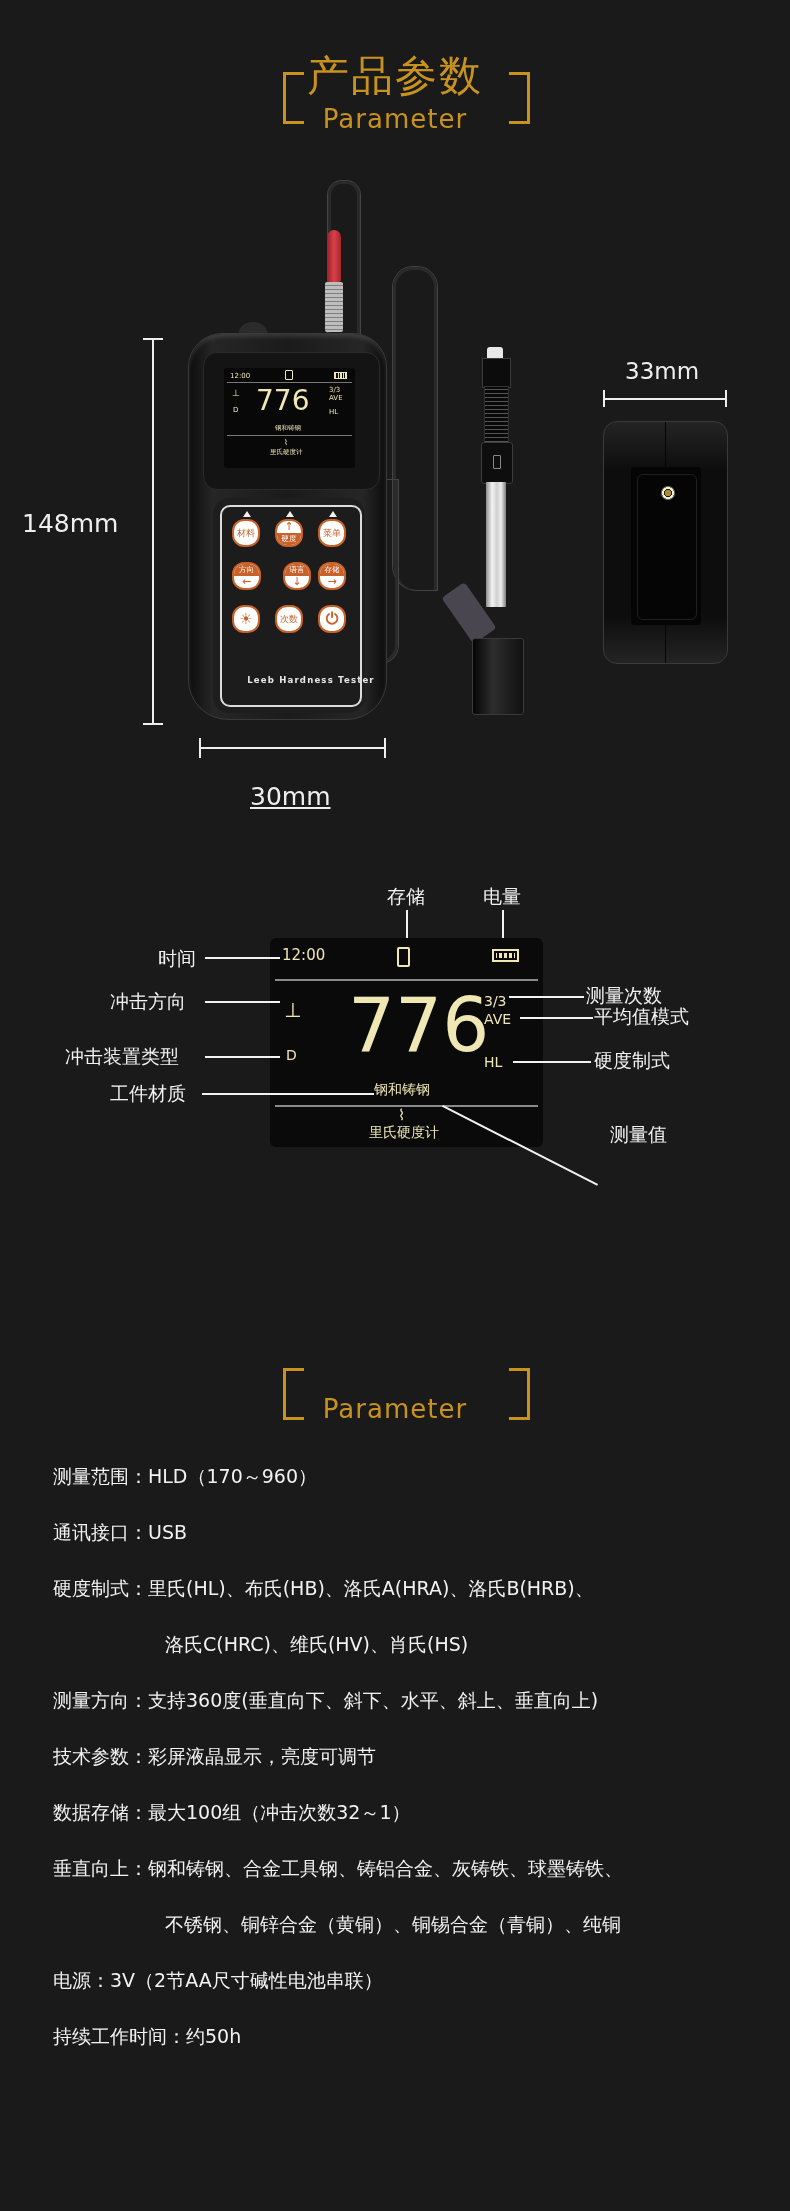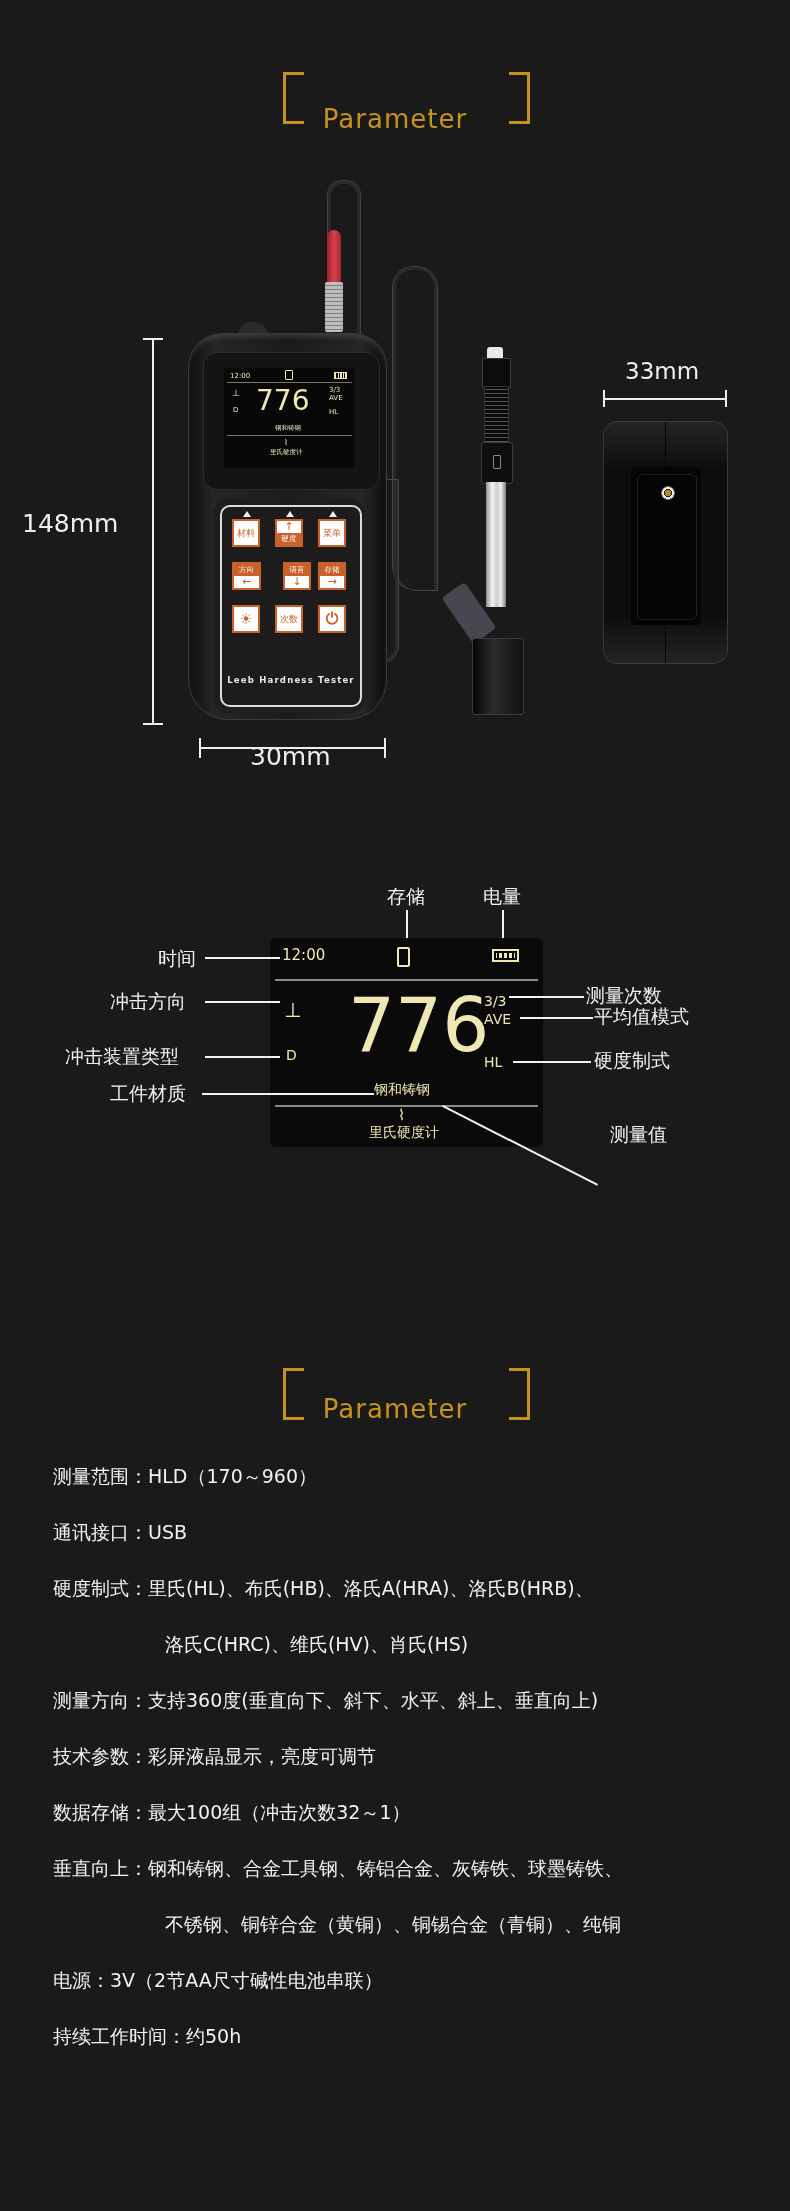--- a/index.html
+++ b/index.html
@@ -21,24 +21,24 @@
   .dev-body { position:absolute; left:188px; top:333px; width:197px; height:385px; border-radius:34px 34px 40px 40px;
               background:linear-gradient(90deg,#0d0d0d,#262626 12%,#1b1b1b 50%,#262626 88%,#0d0d0d); border:1px solid #3a3a3a; box-shadow:inset 0 3px 4px rgba(255,255,255,.12); }
   .dev-bump { position:absolute; left:238px; top:322px; width:30px; height:14px; border-radius:15px 15px 0 0; background:#2b2b2b; }
   .bezel { position:absolute; left:203px; top:352px; width:175px; height:136px; border-radius:14px; background:#141414; border:1px solid #2a2a2a; }
   .lcd { position:absolute; left:224px; top:368px; width:131px; height:100px; background:#080808; border-radius:3px; color:#efe7b4; }
   .lcd .t { position:absolute; font-size:7px; }
   .lcd .sep { position:absolute; left:3px; right:3px; height:1px; background:#777; }
   .keypad-outer { position:absolute; left:213px; top:498px; width:152px; height:215px; border-radius:16px; background:#1e1e1e; }
   .keypad { position:absolute; left:220px; top:505px; width:138px; height:198px; border:2px solid #dcdcdc; border-radius:10px; background:#1c1c1c; }
   .tri { position:absolute; width:0; height:0; border-left:4px solid transparent; border-right:4px solid transparent; border-bottom:6px solid #f0f0f0; }
-  .key { position:absolute; width:28px; height:28px; border-radius:0; background:#fff; border:2px solid #c8622a; overflow:hidden; color:#c8622a; font-size:9px; text-align:center; box-sizing:border-box; }
+  .key { position:absolute; width:28px; height:28px; border-radius:12px; background:#fff; border:2px solid #c8622a; overflow:hidden; color:#c8622a; font-size:9px; text-align:center; box-sizing:border-box; }
   .key .half-o { position:absolute; left:0; right:0; height:12px; background:#c8622a; color:#fff; font-size:7.5px; line-height:12px; }
   .key .half-w { position:absolute; left:0; right:0; height:12px; color:#c8622a; font-size:11px; line-height:12px; }
-  .leeb { position:absolute; left:220px; width:142px; top:675px; text-align:center; font-size:8.5px; color:#e8e8e8; letter-spacing:1.2px; font-weight:bold; }
+  .leeb { position:absolute; left:220px; width:142px; top:675px; text-align:center; font-size:8.5px; color:#e8e8e8; letter-spacing:1.2px; font-weight:bold;padding-left:20px; }
 
   
   .cable { position:absolute; border:3px solid #2a2a2a; box-shadow:0 0 0 1px #444; }
 
   
   .probe-tip { position:absolute; left:487px; top:347px; width:16px; height:14px; background:#e9e9e9; border-radius:3px 3px 0 0; }
   .probe-head { position:absolute; left:482px; top:358px; width:27px; height:28px; background:#0c0c0c; border:1px solid #3b3b3b; }
   .probe-spring { position:absolute; left:484px; top:386px; width:23px; height:56px;
                   background:repeating-linear-gradient(180deg,#0a0a0a 0 2px,#555 2px 3px,#0a0a0a 3px 4px); border:1px solid #333; }
   .probe-collar { position:absolute; left:481px; top:442px; width:30px; height:40px; background:#0e0e0e; border:1px solid #3c3c3c; border-radius:3px; }
@@ -65,20 +65,21 @@
   
   .spec { position:absolute; left:53px; font-size:19px; color:#f2f2f2; white-space:nowrap; }
   .spec .k { display:inline-block; }
   .spec-cont { position:absolute; left:165px; font-size:19px; color:#f2f2f2; white-space:nowrap; }
 </style>
 </head>
 <body>
 
 <div class="heading" style="top:40px;">
   <div class="bracket-l" style="left:283px; top:32px; height:46px;"></div>
+  <div class="h-title" style="top:8px;">产品参数</div>
   <div class="h-sub" style="top:64px;">Parameter</div>
   <div class="bracket-r" style="left:509px; top:32px; height:46px;"></div>
 </div>
 
 <div>
 
   <div class="cable" style="left:328px; top:181px; width:26px; height:160px; border-radius:14px 14px 0 0; border-bottom:none;"></div>
   <div class="cable" style="left:393px; top:267px; width:38px; height:320px; border-radius:20px 20px 0 24px; border-bottom:none;"></div>
   <div class="cable" style="left:375px; top:480px; width:20px; height:180px; border-radius:0 0 18px 0; border-left:none; border-top:none;"></div>
 
@@ -155,21 +156,21 @@
   </div>
 
   <div class="line-w" style="left:152px; top:338px; width:2px; height:387px;"></div>
   <div class="line-w" style="left:143px; top:338px; width:20px; height:2px;"></div>
   <div class="line-w" style="left:143px; top:723px; width:20px; height:2px;"></div>
   <div class="dim-text" style="left:22px; top:509px;">148mm</div>
 
   <div class="line-w" style="left:200px; top:747px; width:185px; height:2px;"></div>
   <div class="line-w" style="left:199px; top:738px; width:2px; height:20px;"></div>
   <div class="line-w" style="left:384px; top:738px; width:2px; height:20px;"></div>
-  <div class="dim-text" style="left:250px; top:742px;">30mm</div>
+  <div class="dim-text" style="left:250px; top:782px;text-decoration:underline;">30mm</div>
 
   <div class="dim-text" style="left:625px; top:358px; font-size:23px;text-align:center;">33mm</div>
   <div class="line-w" style="left:603px; top:398px; width:123px; height:2px;"></div>
   <div class="line-w" style="left:603px; top:390px; width:2px; height:17px;"></div>
   <div class="line-w" style="left:725px; top:390px; width:2px; height:17px;"></div>
 </div>
 
 <div>
   <div class="ann" style="left:387px; top:884px;">存储</div>
   <div class="ann" style="left:483px; top:884px;">电量</div>

